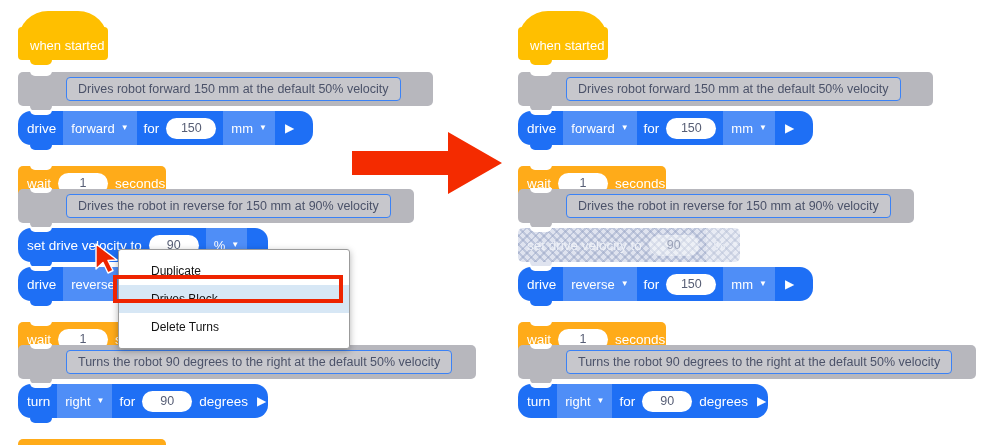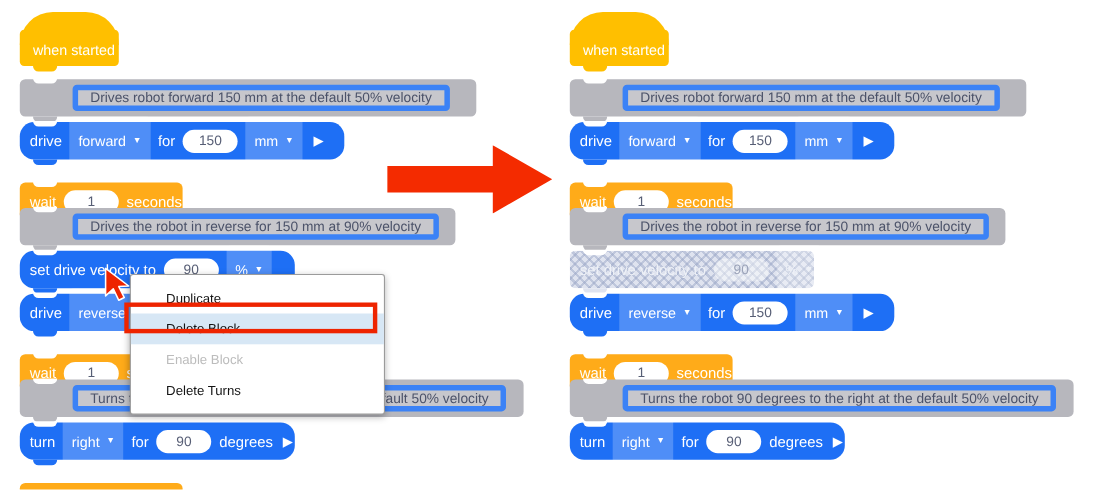--- a/index.html
+++ b/index.html
@@ -87,21 +87,21 @@
   .cmt{
     position:absolute;
     background:#b7b7bd;
     border-radius:5px;
     box-sizing:border-box;
     display:flex;align-items:center;
     padding-left:48px;
   }
   .cmt .inner{
     background:#c7c7cc;
-    border:5px solid #3b82f6;
+    border:1px solid #3b82f6;
     border-radius:4px;
     color:#4b5269;
     font-size:12.5px;
     padding:5px 11px 6px 11px;
     white-space:nowrap;
     box-sizing:border-box;
     height:24px;
     display:flex;align-items:center;
   }
   .cmt::before{
@@ -256,24 +256,21 @@
     <span class="runarrow">▶</span>
   </div>
 
   <div class="blk c-orange" style="left:18px;top:423px;width:148px;height:22px;border-radius:5px 5px 0 0;"></div>
 
   <div id="context-menu">
     <div class="menu-item">
       <span>Duplicate</span>
     </div>
     <div class="menu-item selected">
-      <span>Delete Block</span>
-    </div>
-    <div class="menu-item disabled-item">
-      <span>Enable Block</span>
+      <span>Drives Block</span>
     </div>
     <div class="menu-item">
       <span>Delete Turns</span>
     </div>
   </div>
 
   <div id="disable-highlight"></div>
 
   <svg id="pointer-cursor" viewBox="0 0 36 36">
     <path d="M4 2 L4 27 L11 20.5 L16 31 L21 28.5 L16 18.5 L25 18 Z" fill="#ee2400" stroke="#ffffff" stroke-width="1.4" stroke-linejoin="round"></path>

